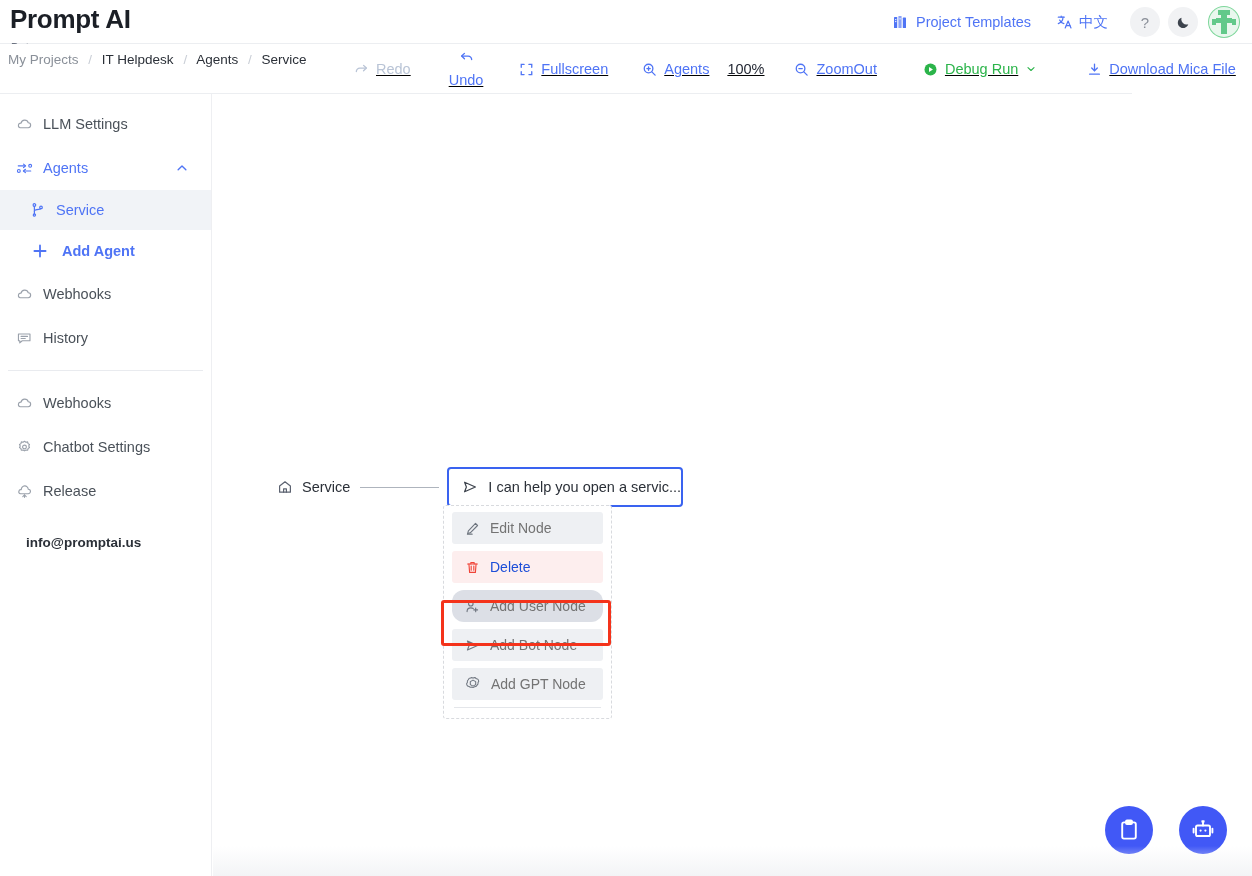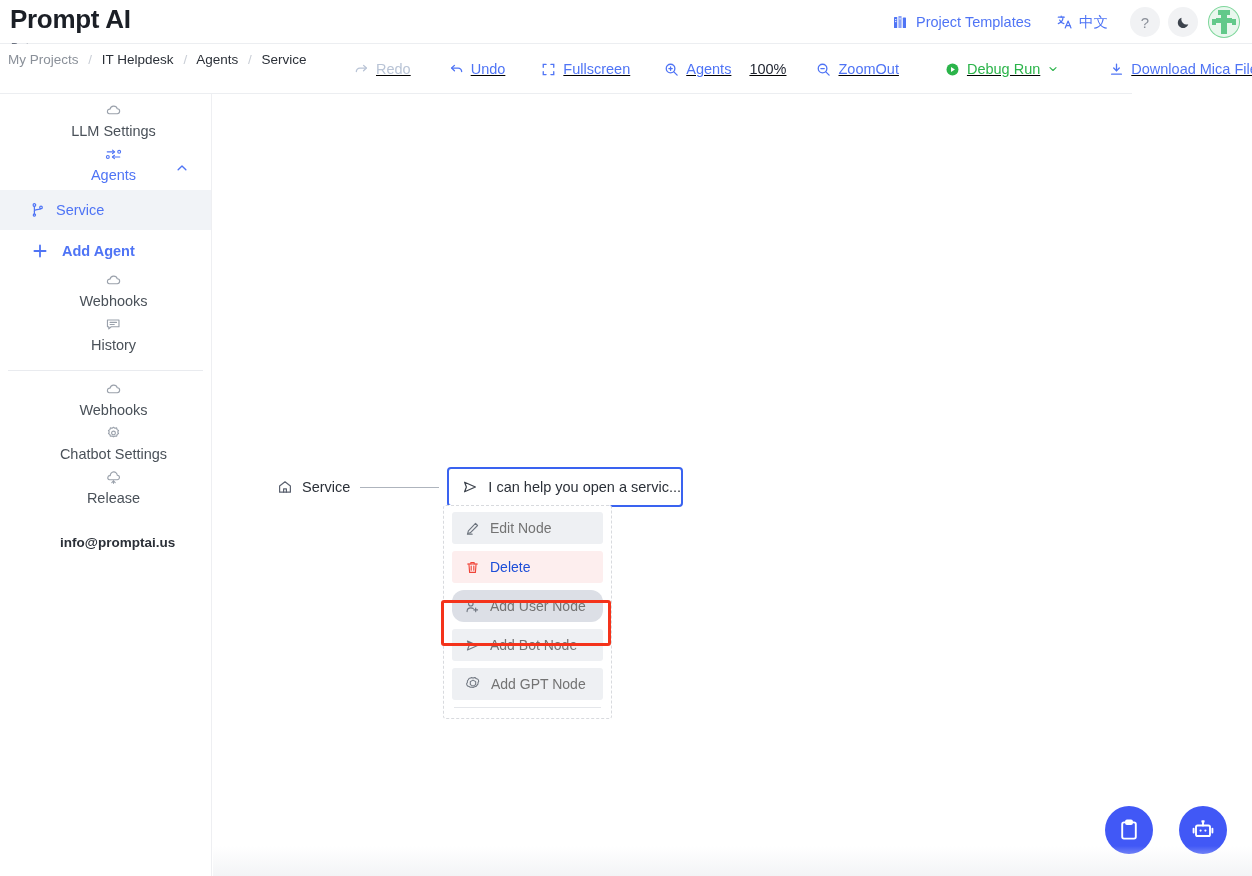--- a/index.html
+++ b/index.html
@@ -74,36 +74,36 @@
     display: flex; align-items: center; gap: 7px;
     color: #4f74f5; font-size: 14.5px; cursor: pointer;
     padding: 0 10px; white-space: nowrap;
   }
   .tb-btn.disabled { color: #b9c4d6; cursor: default; }
   .tb-btn.green { color: #2bb44a; }
   .tb-zoomlevel {
     font-size: 14.5px; color: #1f2430; padding: 0 6px; margin-left: 2px;
   }
   .tb-gap-a { margin-left: 14px; }
-  .tb-gap-b { margin-left: 18px; }
+  .tb-gap-b { margin-left: 18px; flex-direction: column; }
   .tb-gap-c { margin-left: 16px; }
   .tb-gap-d { margin-left: 14px; }
   .tb-gap-e { margin-left: 26px; }
   .tb-gap-f { margin-left: 30px; }
 
   
   .sidebar {
     position: absolute; left: 0; top: 94px; width: 212px; bottom: 0;
     background: #ffffff; border-right: 1px solid #eeeff2;
     padding-top: 8px;
   }
   .nav-item {
     display: flex; align-items: center; height: 44px;
-    padding-left: 16px; gap: 4px;
-    font-size: 14.5px; color: #4a5159; cursor: pointer; position: relative; flex-direction: column;
+    padding-left: 16px; gap: 10px;
+    font-size: 14.5px; color: #4a5159; cursor: pointer; position: relative;
   }
   .nav-item .nav-ic {
     width: 17px; height: 17px; display: flex; align-items: center; justify-content: center;
     color: #9aa1ab; flex: none;
   }
   .nav-item.active { color: #4f74f5; }
   .nav-item.active .nav-ic { color: #4f74f5; }
   .nav-chevron {
     position: absolute; right: 22px; top: 50%; transform: translateY(-50%);
     color: #4f74f5; display: flex;
@@ -117,21 +117,21 @@
   .nav-sub .nav-ic { color: #4f74f5; width:16px; height:16px; display:flex; align-items:center; justify-content:center; flex:none; }
   .nav-add {
     display: flex; align-items: center; height: 42px;
     padding-left: 32px; gap: 14px;
     font-size: 14.5px; color: #4f74f5; font-weight: 600; cursor: pointer; text-align: center;
   }
   .nav-divider {
     height: 1px; background: #e9ebef; margin: 10px 8px 10px 8px;
   }
   .sidebar-email {
-    margin-top: 22px; padding-left: 60px;
+    margin-top: 22px; padding-left: 26px;
     font-size: 13.5px; font-weight: 700; color: #2b3038;
   }
 
   
   .canvas {
     position: absolute; left: 213px; top: 94px; right: 0; bottom: 0;
     background: #ffffff; overflow: hidden;
   }
   .canvas-bottom-fade {
     position: absolute; left: 0; right: 0; bottom: 0; height: 30px;

